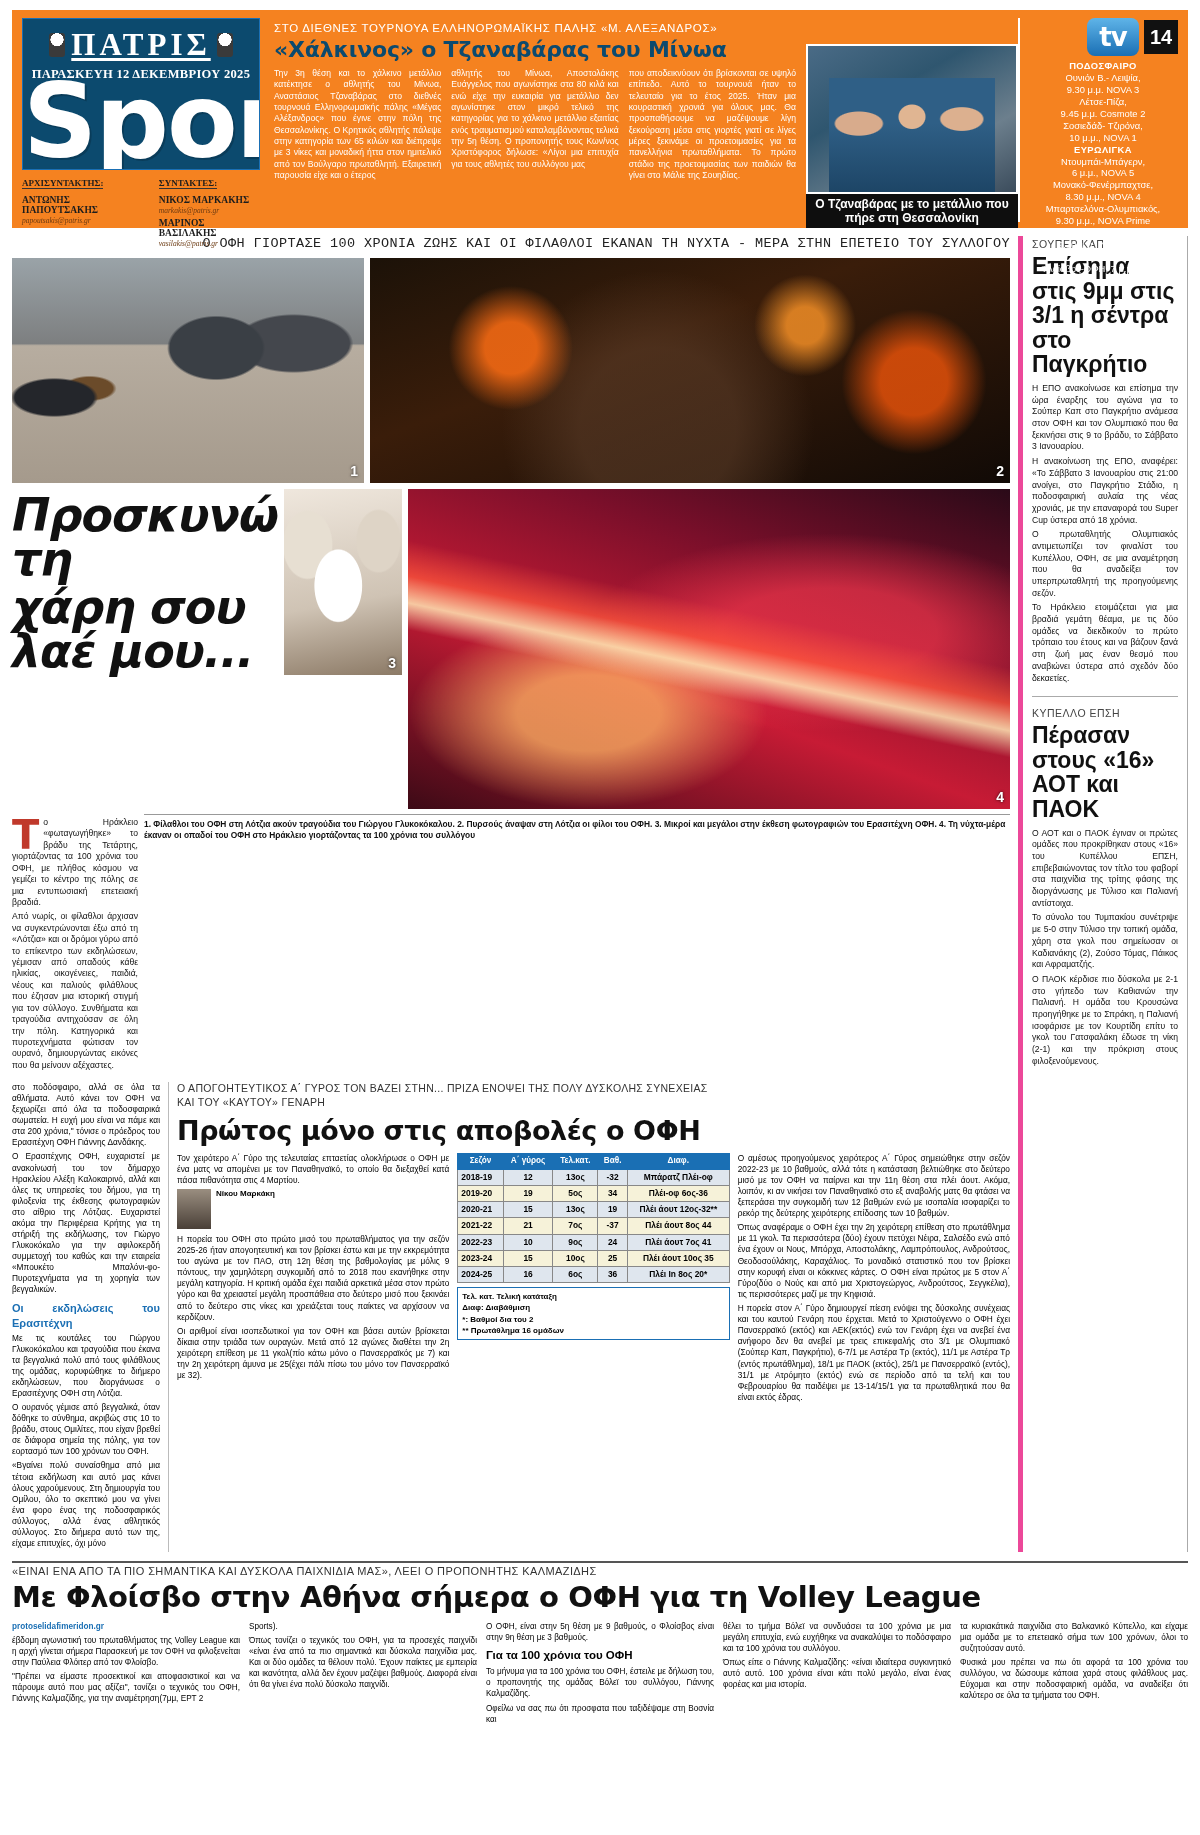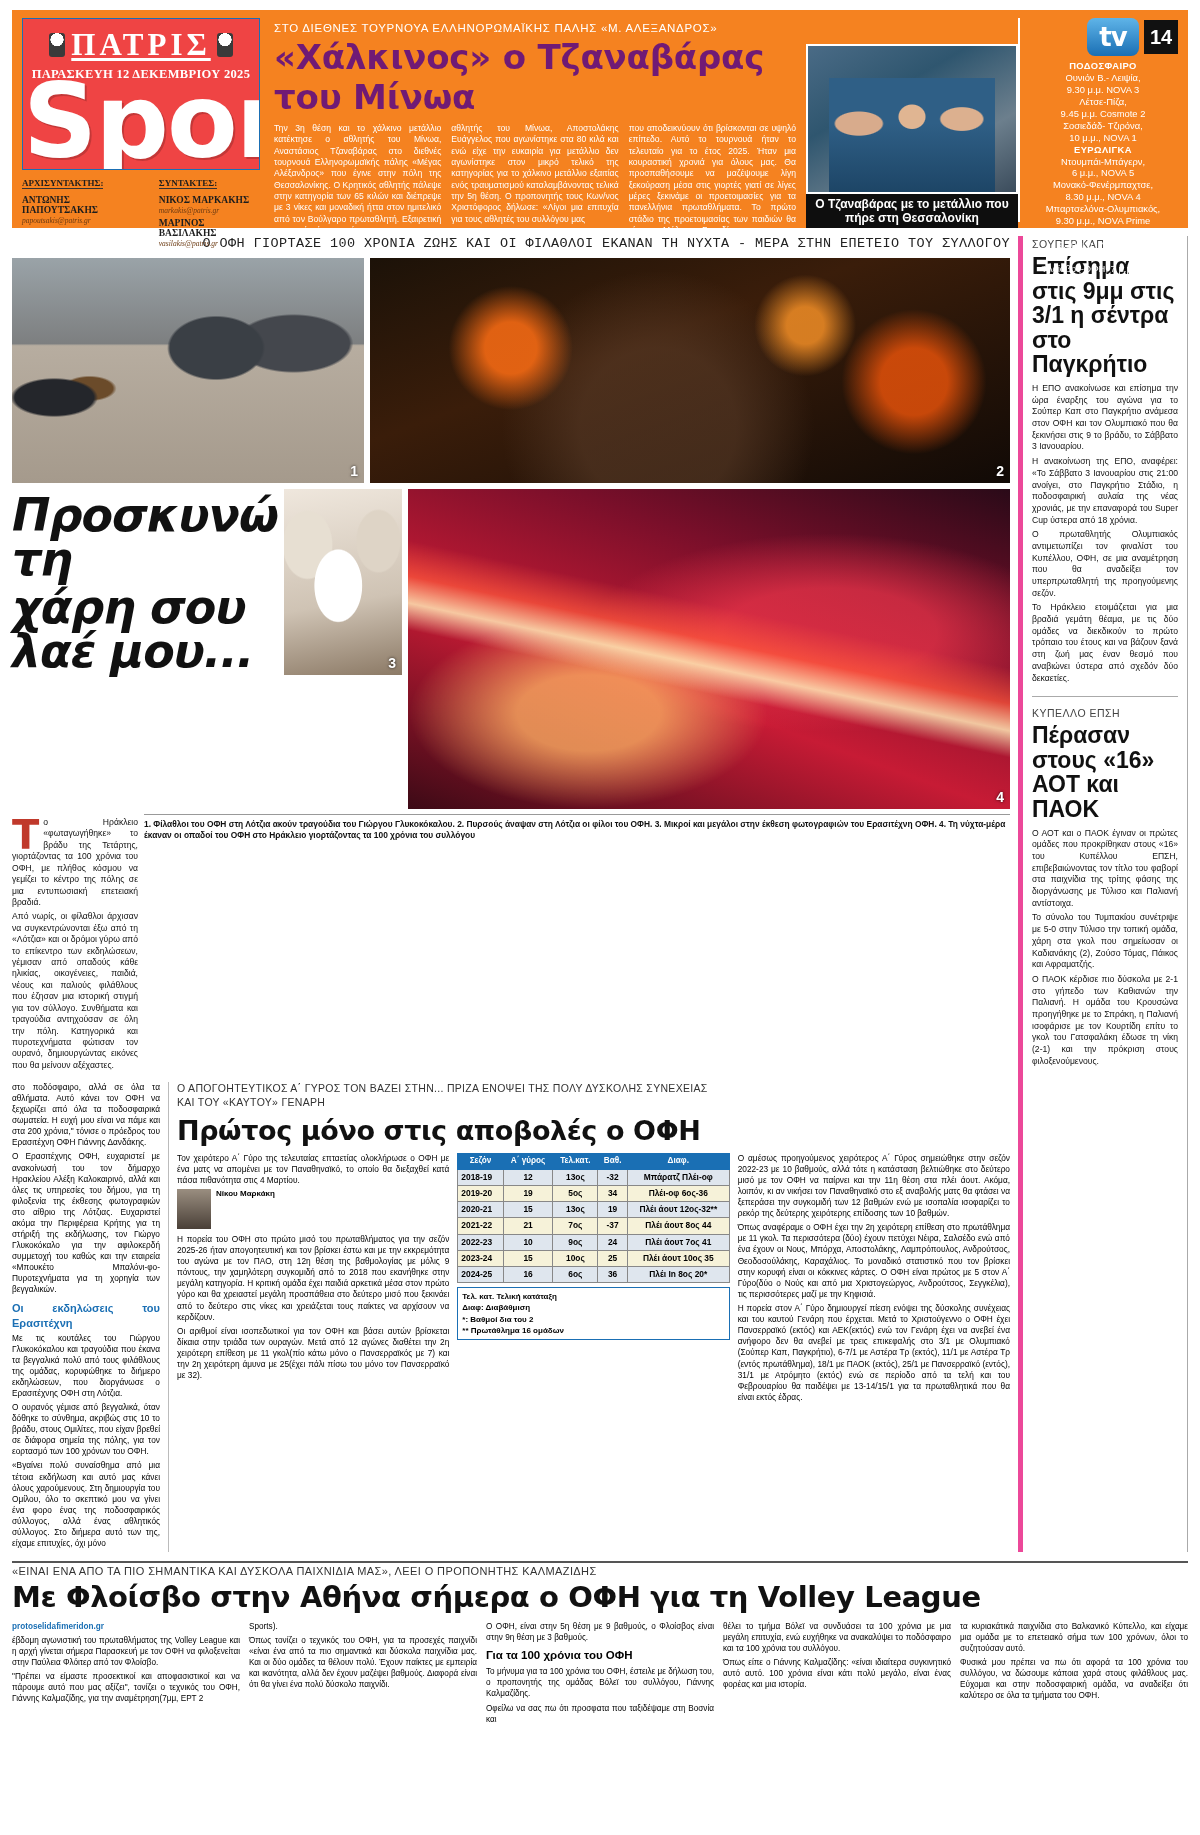--- a/index.html
+++ b/index.html
@@ -15,21 +15,21 @@
   
   .masthead {
     background: #F58220;
     height: 218px;
     display: flex;
     position: relative;
     padding: 8px 10px 6px 10px;
   }
   .logo-col { width: 238px; flex: 0 0 238px; }
   .logo-box {
-    background: #ef4444;
+    background: #0c4a6e;
     height: 152px;
     position: relative;
     border: 1px solid #1a6fb4;
     overflow: hidden;
   }
   .patris-row {
     display:flex; align-items:center; justify-content:center;
     gap: 6px; padding-top: 8px;
   }
   .patris-word {
@@ -68,21 +68,21 @@
   .credits .lbl { font-weight: bold; font-size: 9px; border-bottom: 1px solid #333; display:inline-block; margin-bottom:3px;}
   .credits .nm { font-weight: bold; font-size: 9.5px; display:block; margin-top:3px;}
   .credits .em { font-size: 7.5px; font-style: italic; color:#6b3a12;}
 
   .mast-article { flex: 1 1 auto; padding: 4px 10px 0 14px; min-width: 0; }
   .kicker {
     font-size: 11.5px; color: #ffffff; letter-spacing: .7px;
     font-family: "Liberation Sans", sans-serif;
   }
   .mast-head {
-    font-size: 34px; font-weight: bold; color:#701a75; letter-spacing: -.2px;
+    font-size: 22px; font-weight: bold; color:#0c4a6e; letter-spacing: -.2px;
     margin: 3px 0 6px 0; font-family:"DejaVu Sans", sans-serif;
   }
   .mast-cols { display:flex; gap: 10px; }
   .mast-cols p {
     font-size: 8.6px; line-height: 1.32; color:#ffffff; flex:1;
     text-align: justify; font-family:"Liberation Sans", sans-serif;
   }
   .mast-photo { flex: 0 0 212px; padding-top: 26px; }
   .mast-photo .ph {
     height: 150px;

